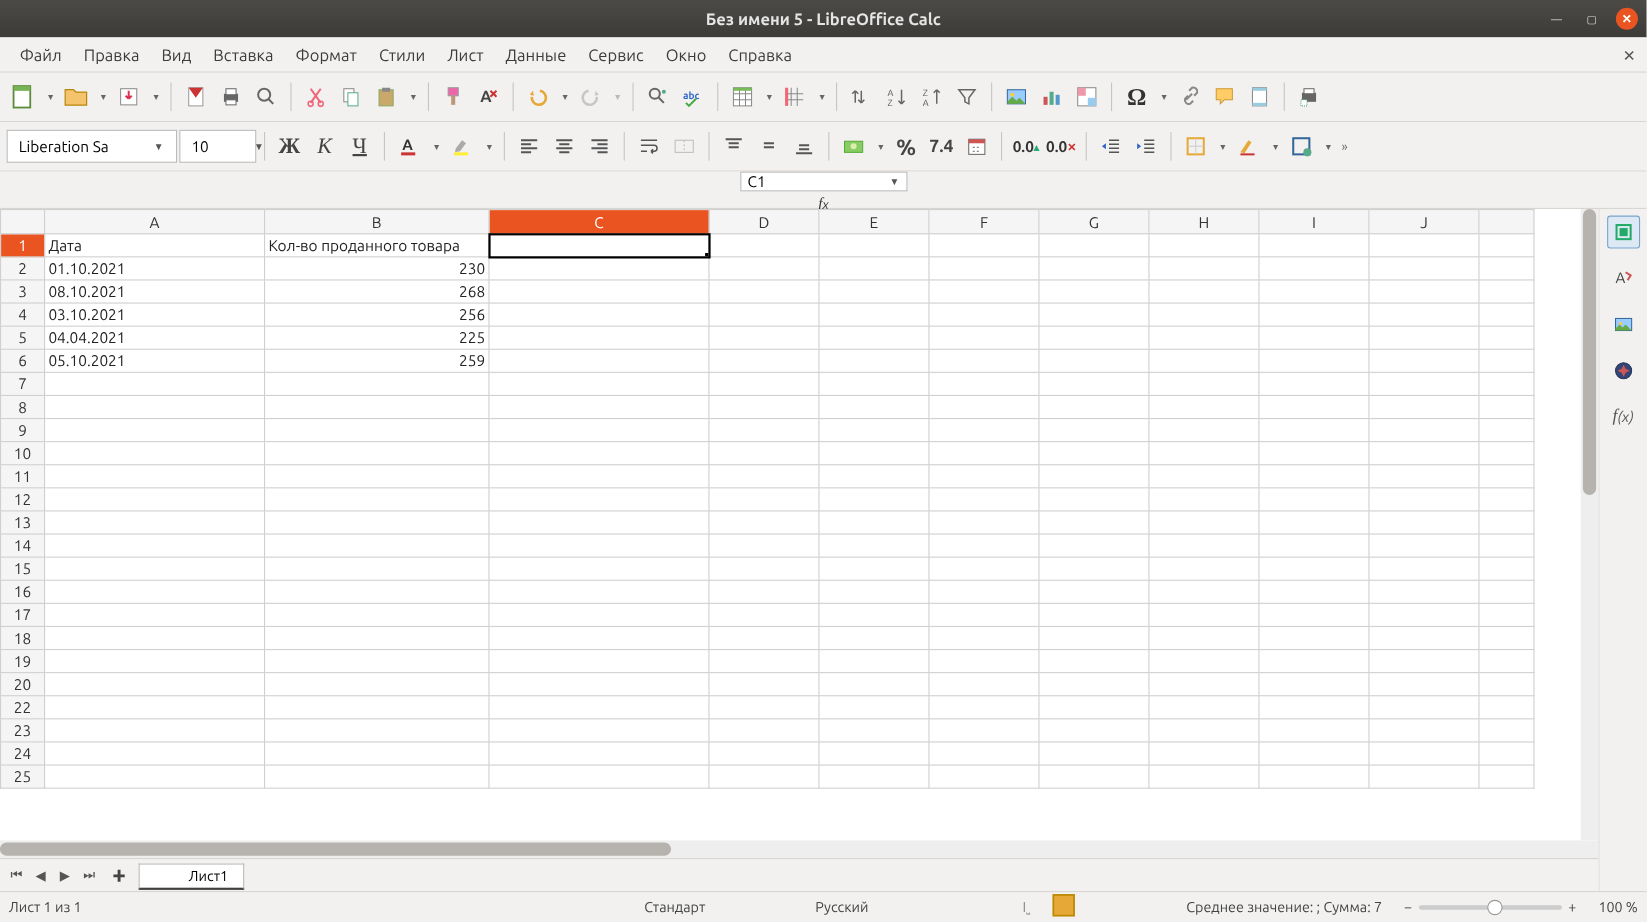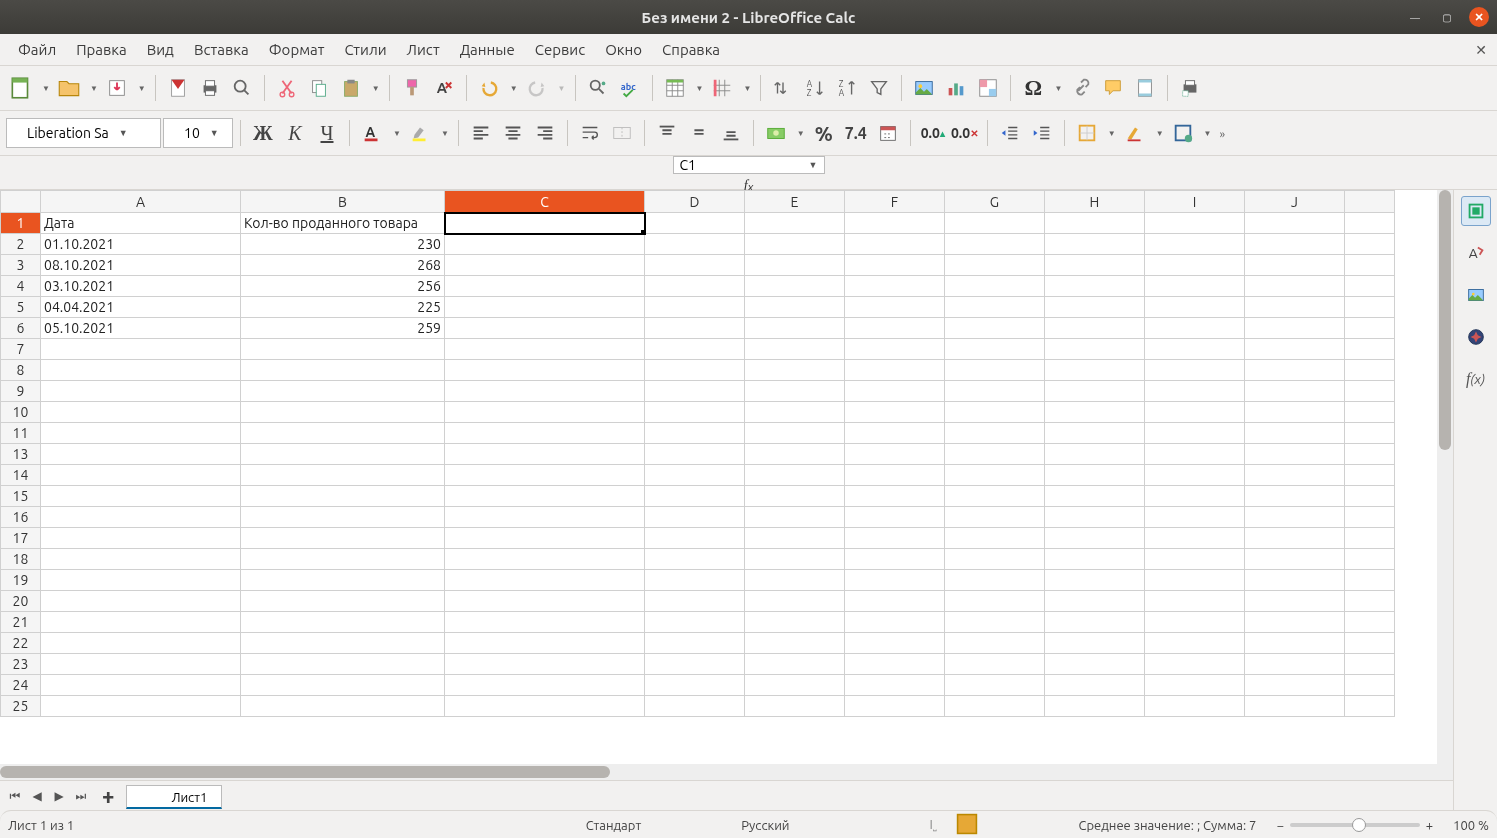--- a/index.html
+++ b/index.html
@@ -23,21 +23,21 @@
 .menubar .close-doc { position: absolute; right: 10px; font-size: 14px; color: #555; cursor: pointer; }
 
 
 .toolbar { height: 45px; background: #f2f1f0; display: flex; align-items: center; padding: 0 6px; gap: 2px; border-bottom: 1px solid #d9d6d2; }
 .tb-btn { min-width: 30px; height: 30px; display: inline-flex; align-items: center; justify-content: center; border-radius: 3px; cursor: pointer; font-size: 18px; color: #444; position: relative; }
 .tb-sep { width: 1px; height: 26px; background: #c8c5c0; margin: 0 5px; }
 .tb-drop { font-size: 8px; color: #666; margin-left: 2px; padding: 0 2px; }
 .tb-btn.bold { font-weight: bold; font-family: serif; font-size: 20px; }
 .tb-btn.italic { font-style: italic; font-family: serif; font-size: 20px; }
 .tb-btn.underline { text-decoration: underline; font-family: serif; font-size: 20px; }
-.tb-combo { height: 30px; border: 1px solid #bbb; background: #fff; display: inline-flex; align-items: center; padding: 0 20px; font-size: 14px; cursor: pointer; }
+.tb-combo { height: 30px; border: 1px solid #bbb; background: #fff; display: inline-flex; align-items: center; padding: 0 10px; font-size: 14px; cursor: pointer; gap: 31px; }
 .tb-combo .arrow { margin-left: 10px; font-size: 9px; color: #555; }
 .font-name { width: 155px; }
 .font-size { width: 70px; }
 
 
 .formulabar { height: 34px; background: #f2f1f0; display: flex; align-items: center; padding: 0 6px; gap: 4px; border-bottom: 1px solid #d9d6d2; flex-direction: column; }
 .cellref { width: 152px; height: 26px; border: 1px solid #bbb; background: #fff; display: flex; align-items: center; padding: 0 6px; font-size: 14px; }
 .cellref .arrow { margin-left: auto; font-size: 9px; color: #555; padding-left: 8px; }
 .fx-btn { width: 26px; height: 26px; display: inline-flex; align-items: center; justify-content: center; font-size: 14px; color: #333; cursor: pointer; font-style: italic; font-family: serif; }
 .formula-input { flex: 1; height: 26px; border: 1px solid #bbb; background: #fff; padding: 0 4px; font-size: 14px; }
@@ -65,45 +65,45 @@
 .hscroll { height: 16px; background: #eee; position: relative; }
 .hscroll .thumb { position: absolute; left: 0; top: 2px; height: 12px; width: 610px; background: #b6b3af; border-radius: 6px; }
 .vscroll { width: 16px; background: #eee; position: relative; }
 .vscroll .thumb { position: absolute; top: 0; left: 2px; width: 12px; height: 260px; background: #b6b3af; border-radius: 6px; }
 
 
 .sheettabs { height: 30px; background: #f2f1f0; display: flex; align-items: center; padding: 0 6px; gap: 4px; border-top: 1px solid #d9d6d2; }
 .nav-btn { width: 18px; height: 18px; display: inline-flex; align-items: center; justify-content: center; color: #555; cursor: pointer; font-size: 12px; }
 .add-sheet { font-size: 22px; font-weight: bold; color: #444; padding: 0 8px; cursor: pointer; }
 .sheet-tab { padding: 4px 14px 3px; background: #fff; border-top: 1px solid #bbb; border-left: 1px solid #bbb; border-right: 1px solid #bbb; font-size: 13px; cursor: pointer; position: relative; top: 1px;}
-.sheet-tab.active { border-bottom: 2px solid #0369a1; padding-left: 44px; }
-
-
-.statusbar { height: 28px; background: #f2f1f0; display: flex; align-items: center; font-size: 13px; color: #444; padding: 0 8px; gap: 20px; border-top: 1px solid #d9d6d2; border-radius: 11px; }
+.sheet-tab.active { border-bottom: 2px solid #404040; padding-left: 44px; }
+
+
+.statusbar { height: 28px; background: #f2f1f0; display: flex; align-items: center; font-size: 13px; color: #444; padding: 0 8px; gap: 20px; border-top: 1px solid #d9d6d2; }
 .statusbar .spacer { flex: 1; }
 .zoom-slider { display: flex; align-items: center; gap: 6px; }
 .zoom-track { width: 130px; height: 4px; background: #ccc; position: relative; border-radius: 2px; }
 .zoom-thumb { position: absolute; left: 62px; top: -5px; width: 14px; height: 14px; background: #fff; border: 1px solid #999; border-radius: 7px; }
 
 
 .sidebar { width: 44px; background: #f2f1f0; border-left: 1px solid #d9d6d2; display: flex; flex-direction: column; align-items: center; padding-top: 6px; gap: 12px; }
 .sidebar .sb-btn { width: 30px; height: 30px; display: flex; align-items: center; justify-content: center; font-size: 18px; color: #555; cursor: pointer; border-radius: 3px; }
 .sidebar .sb-btn.active { border: 1px solid #7aa3cc; background: #dce9f5; }
 
 
 svg { width: 22px; height: 22px; }
 .ico-lg svg { width: 26px; height: 26px; }
 </style>
 </head>
 <body>
 
 <div class="window">
 
   <div class="titlebar">
-    <div class="title">Без имени 2 - LibreOffice Calc</div>
+    <div class="title">Без имени 5 - LibreOffice Calc</div>
     <div class="controls">
       <span class="win-btn min"></span>
       <span class="win-btn max"></span>
       <span class="win-btn close"></span>
     </div>
   </div>
 
   <div class="menubar">
     <span class="menu-item">Файл</span>
     <span class="menu-item">Правка</span>
@@ -639,20 +639,34 @@
                   <td></td>
                   <td></td>
                   <td></td>
                   <td></td>
                   <td></td>
                   <td></td>
                   <td></td>
                   <td></td>
                 </tr>
                 <tr>
+                  <th class="rowhead">12</th>
+                  <td></td>
+                  <td></td>
+                  <td></td>
+                  <td></td>
+                  <td></td>
+                  <td></td>
+                  <td></td>
+                  <td></td>
+                  <td></td>
+                  <td></td>
+                  <td></td>
+                </tr>
+                <tr>
                   <th class="rowhead">13</th>
                   <td></td>
                   <td></td>
                   <td></td>
                   <td></td>
                   <td></td>
                   <td></td>
                   <td></td>
                   <td></td>
                   <td></td>
@@ -738,34 +752,20 @@
                   <td></td>
                   <td></td>
                   <td></td>
                   <td></td>
                   <td></td>
                   <td></td>
                   <td></td>
                 </tr>
                 <tr>
                   <th class="rowhead">20</th>
-                  <td></td>
-                  <td></td>
-                  <td></td>
-                  <td></td>
-                  <td></td>
-                  <td></td>
-                  <td></td>
-                  <td></td>
-                  <td></td>
-                  <td></td>
-                  <td></td>
-                </tr>
-                <tr>
-                  <th class="rowhead">21</th>
                   <td></td>
                   <td></td>
                   <td></td>
                   <td></td>
                   <td></td>
                   <td></td>
                   <td></td>
                   <td></td>
                   <td></td>
                   <td></td>

